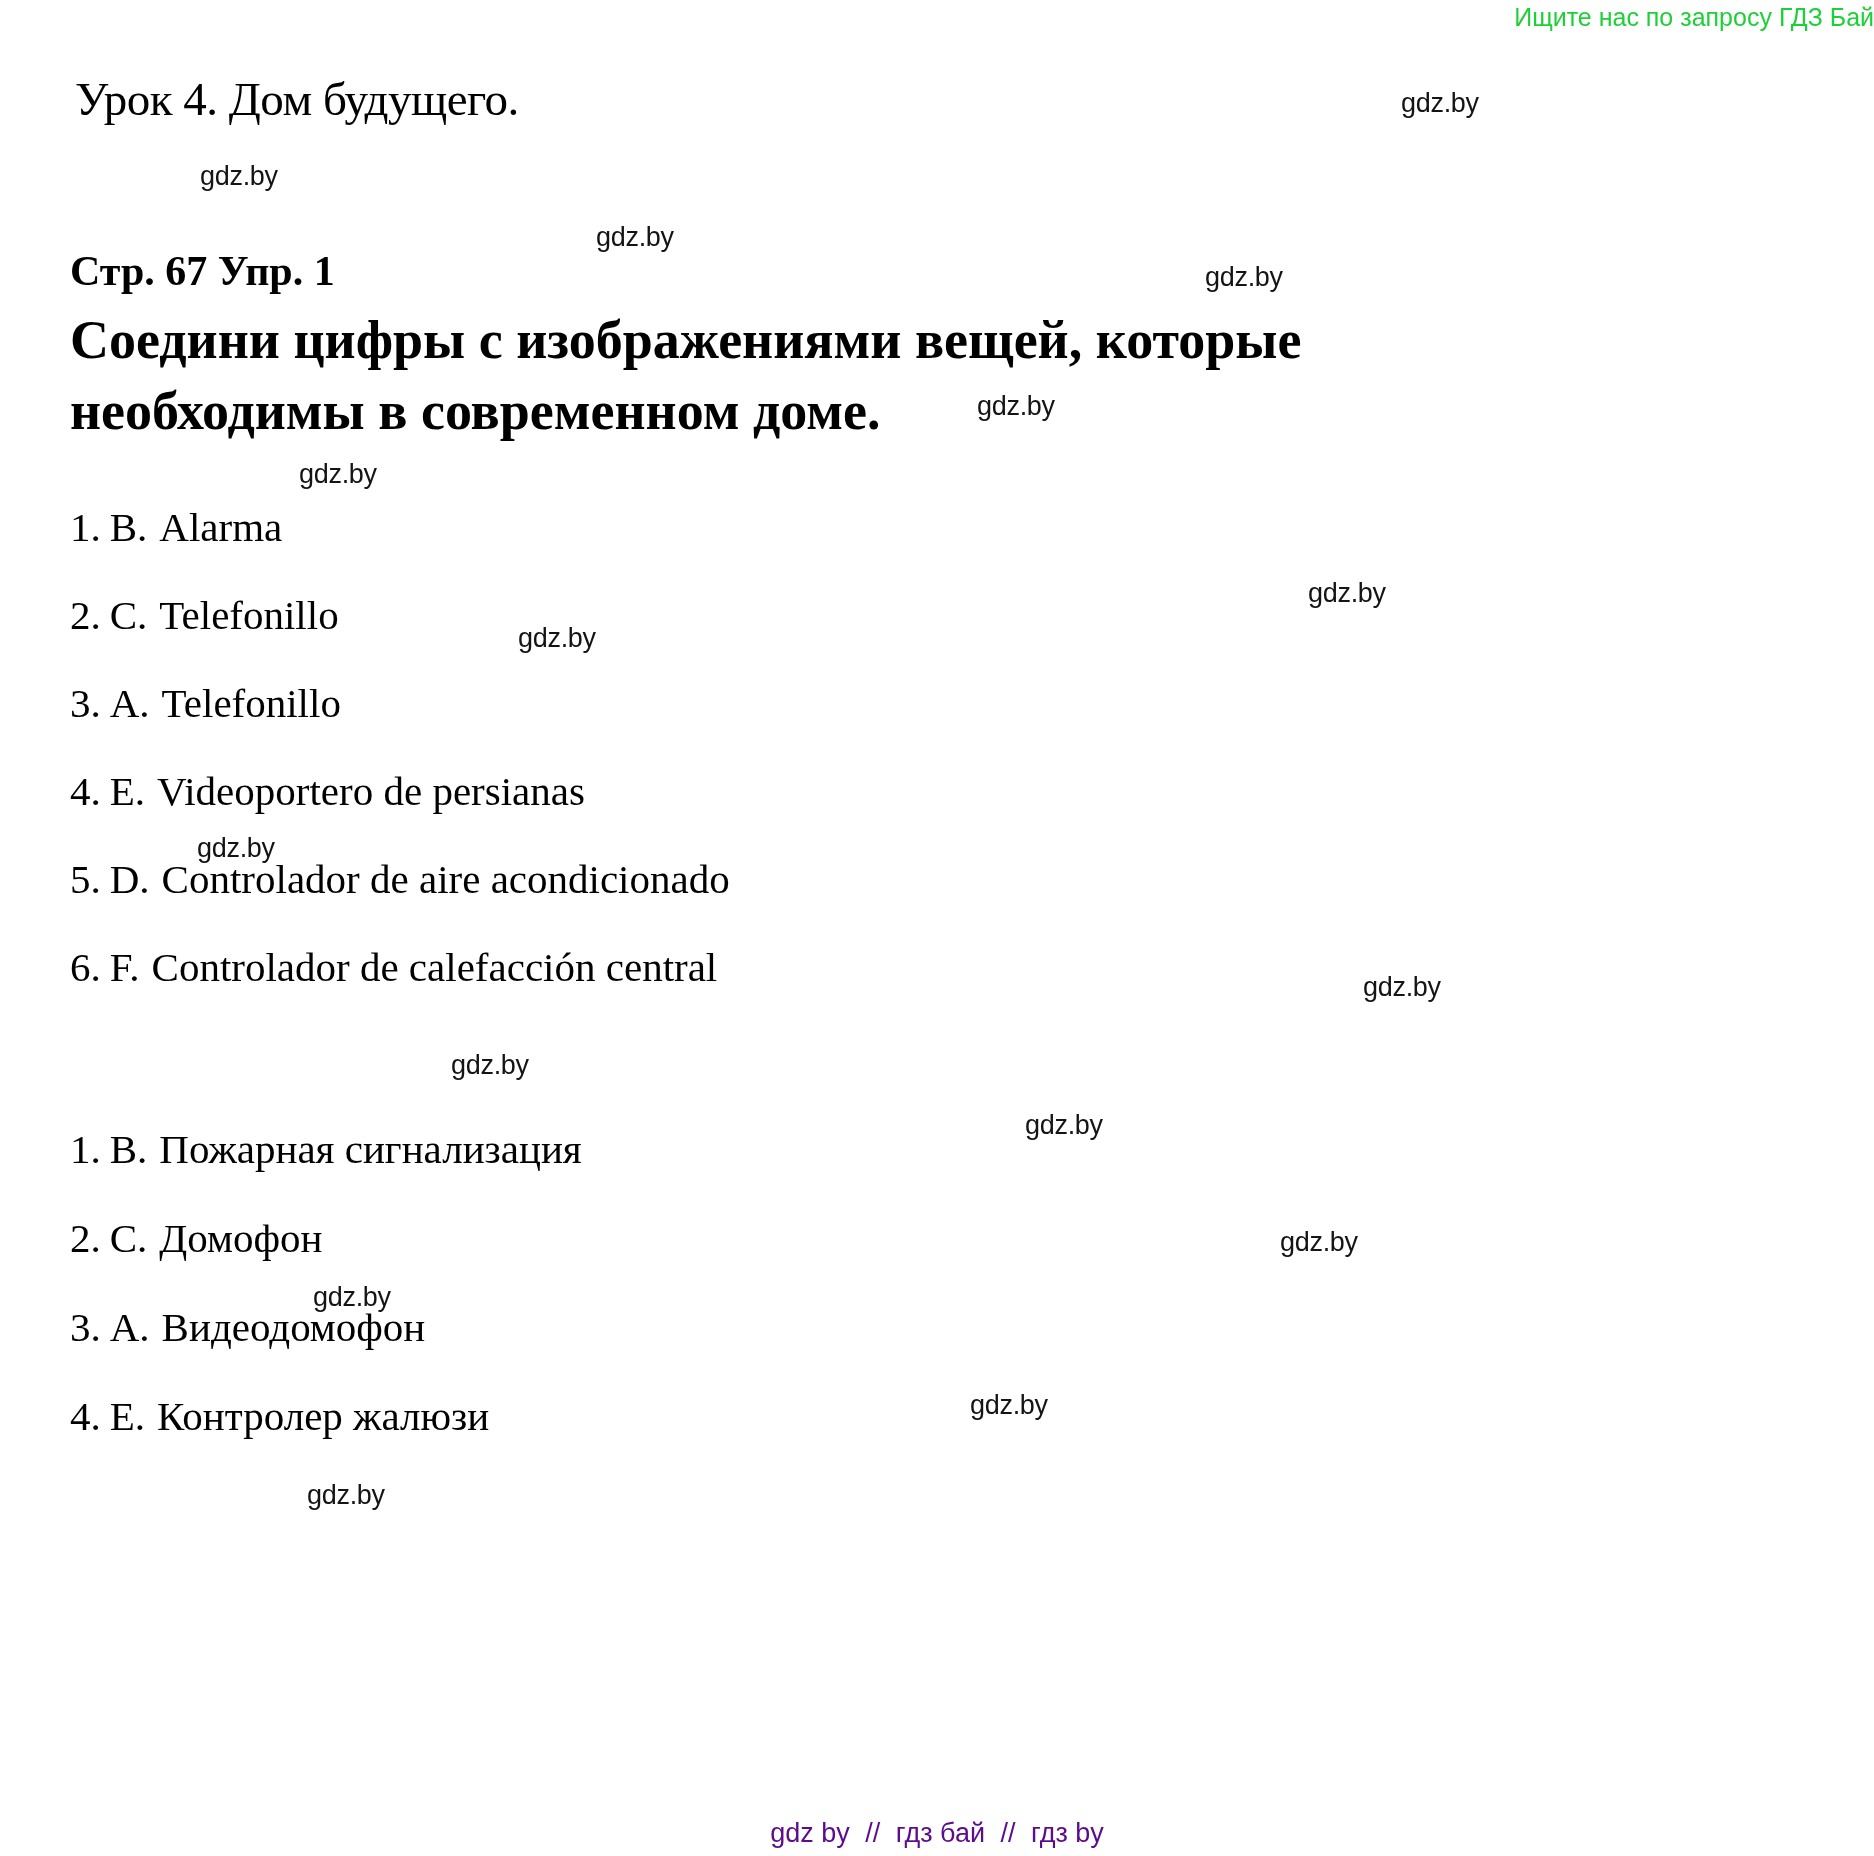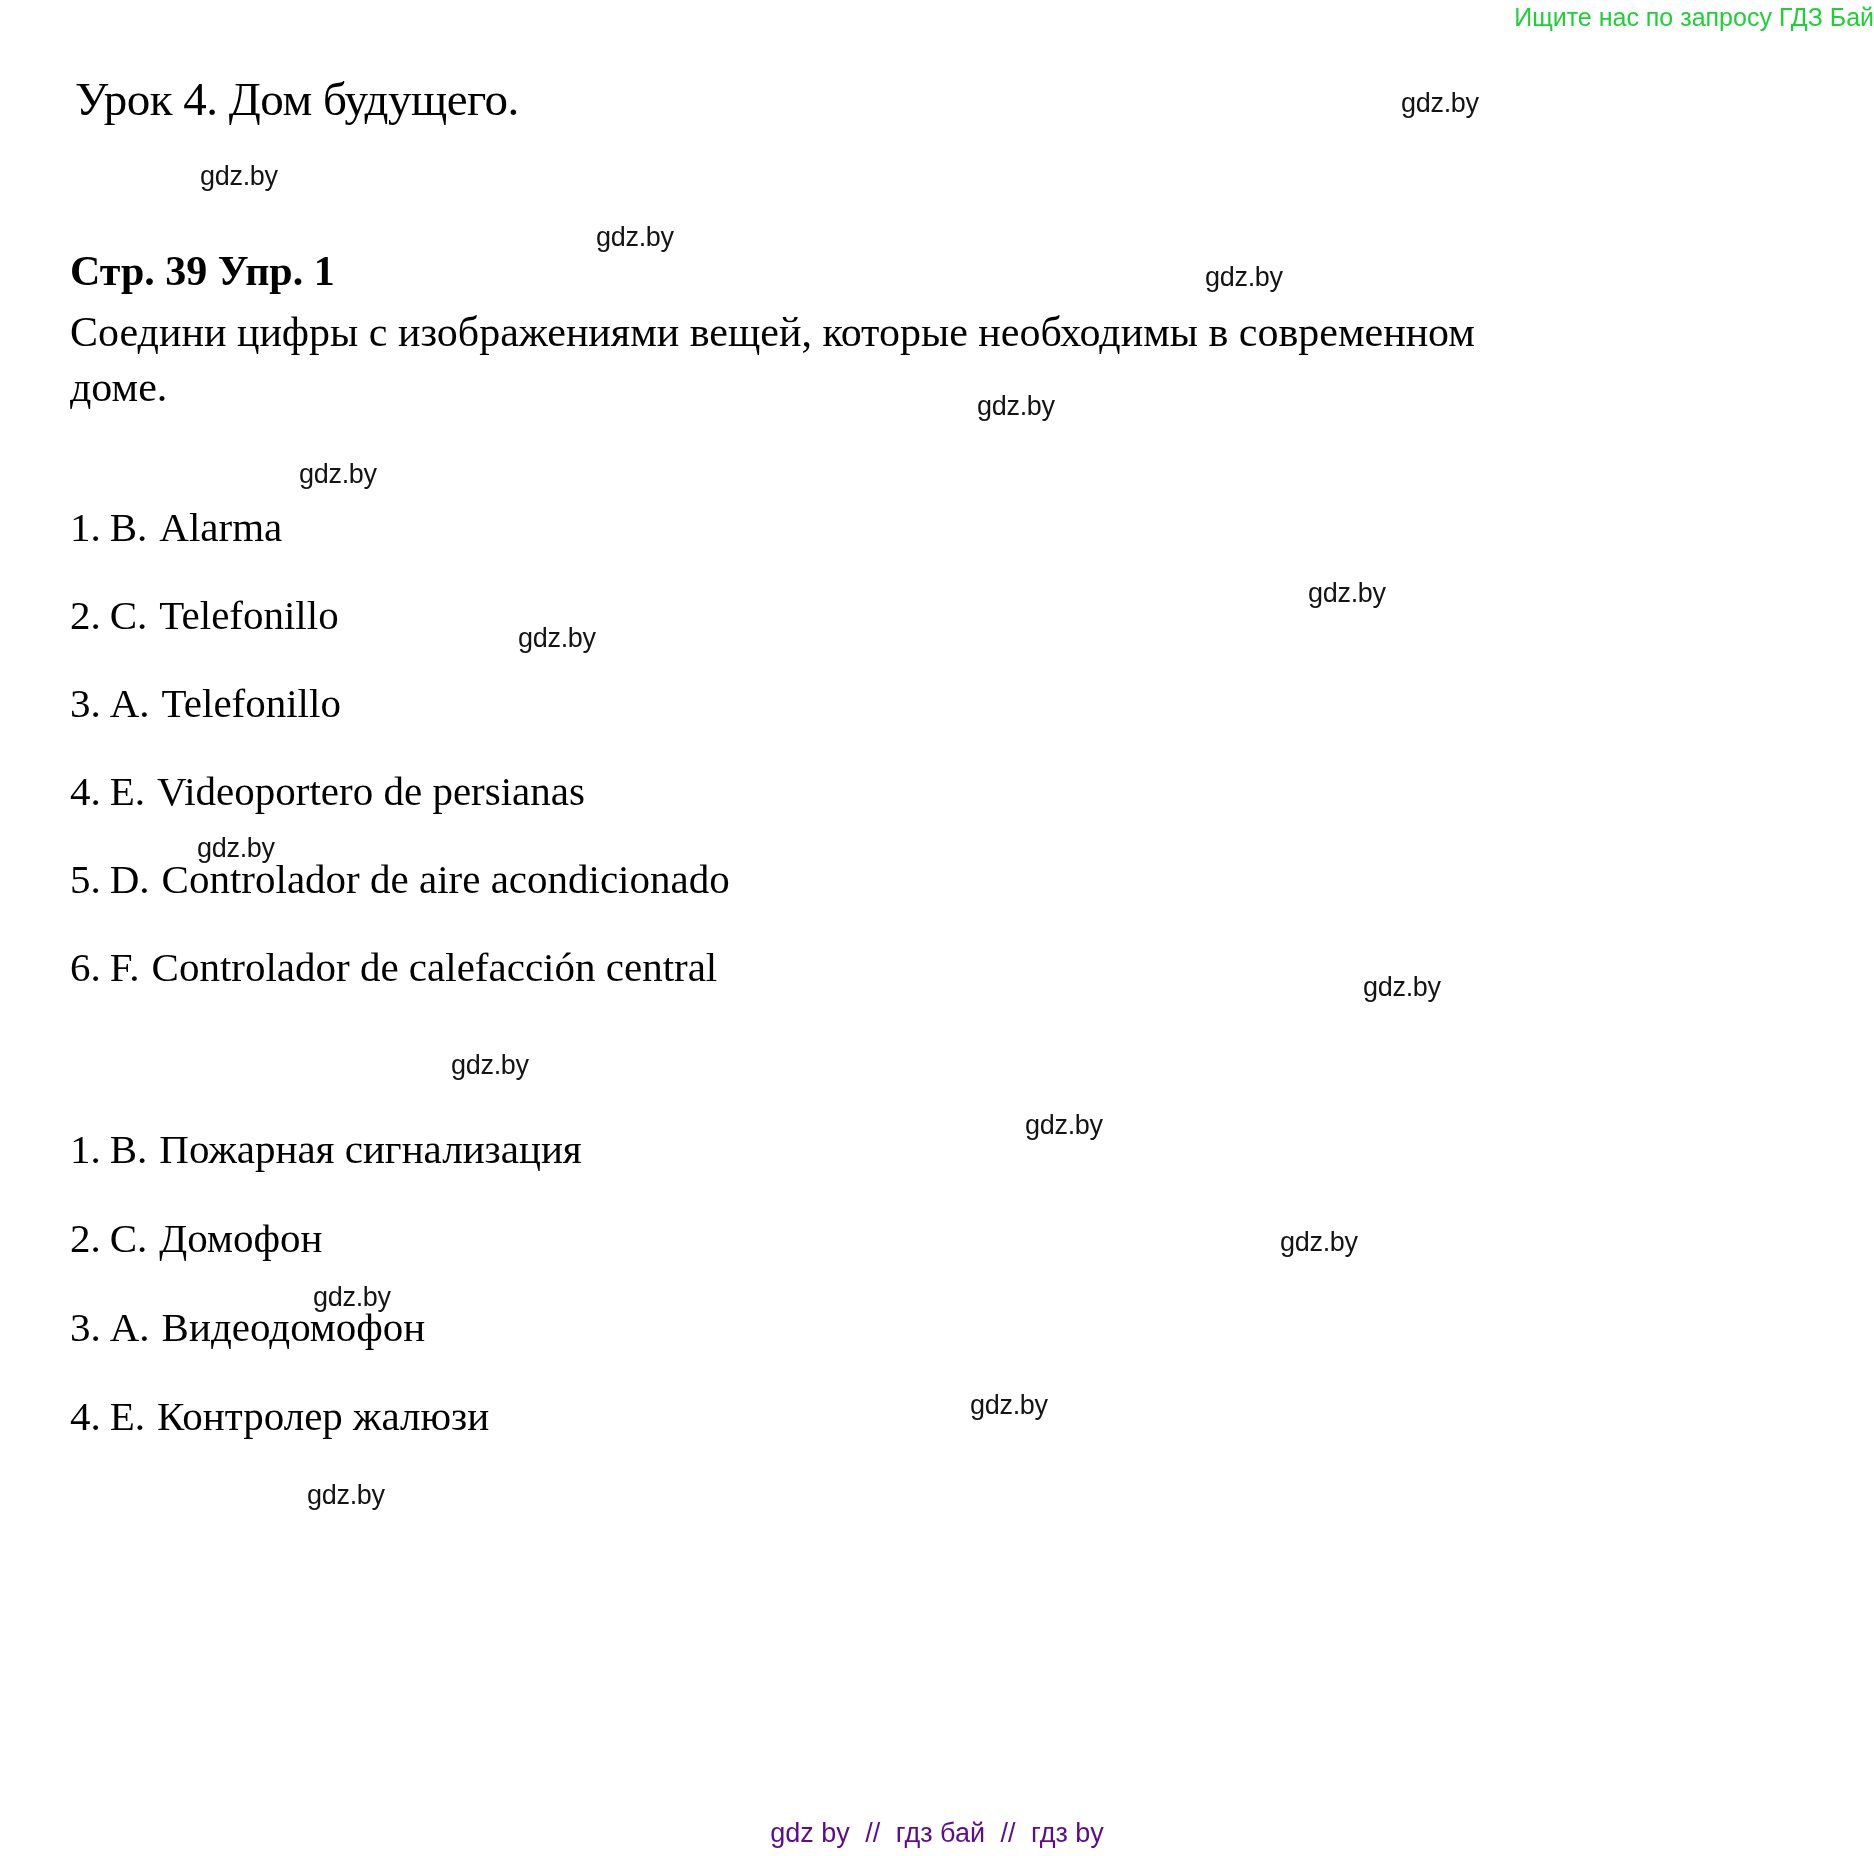--- a/index.html
+++ b/index.html
@@ -49,22 +49,22 @@
     font-size: 42px;
     font-weight: bold;
     white-space: nowrap;
   }
 
   .task-text {
     position: absolute;
     left: 70px;
     top: 305px;
     width: 1450px;
-    font-size: 42px;
-    font-weight: normal;
+    font-size: 54px;
+    font-weight: bold;
     line-height: 1.32;
   }
 
   
   .answers {
     position: absolute;
     left: 70px;
     width: 1400px;
   }
   .answers.es { top: 507px; }
@@ -111,21 +111,21 @@
 </style>
 </head>
 <body>
 
 <div id="page">
 
   <div class="promo" style="color: rgb(30, 208, 55);">Ищите нас по запросу ГДЗ Бай</div>
 
   <div class="lesson-title">Урок 4. Дом будущего.</div>
 
-  <div class="ex-ref">Стр. 39 Упр. 1</div>
+  <div class="ex-ref">Стр. 67 Упр. 1</div>
 
   <div class="task-text">Соедини цифры с изображениями вещей, которые необходимы в современном доме.</div>
 
   <div class="answers es" id="answers-es">
       <div class="answer-row"><span class="num">1.</span><span class="letter">B.</span><span class="term">Alarma</span></div>
       <div class="answer-row"><span class="num">2.</span><span class="letter">C.</span><span class="term">Telefonillo</span></div>
       <div class="answer-row"><span class="num">3.</span><span class="letter">A.</span><span class="term">Telefonillo</span></div>
       <div class="answer-row"><span class="num">4.</span><span class="letter">E.</span><span class="term">Videoportero de persianas</span></div>
       <div class="answer-row"><span class="num">5.</span><span class="letter">D.</span><span class="term">Controlador de aire acondicionado</span></div>
       <div class="answer-row"><span class="num">6.</span><span class="letter">F.</span><span class="term">Controlador de calefacción central</span></div>

